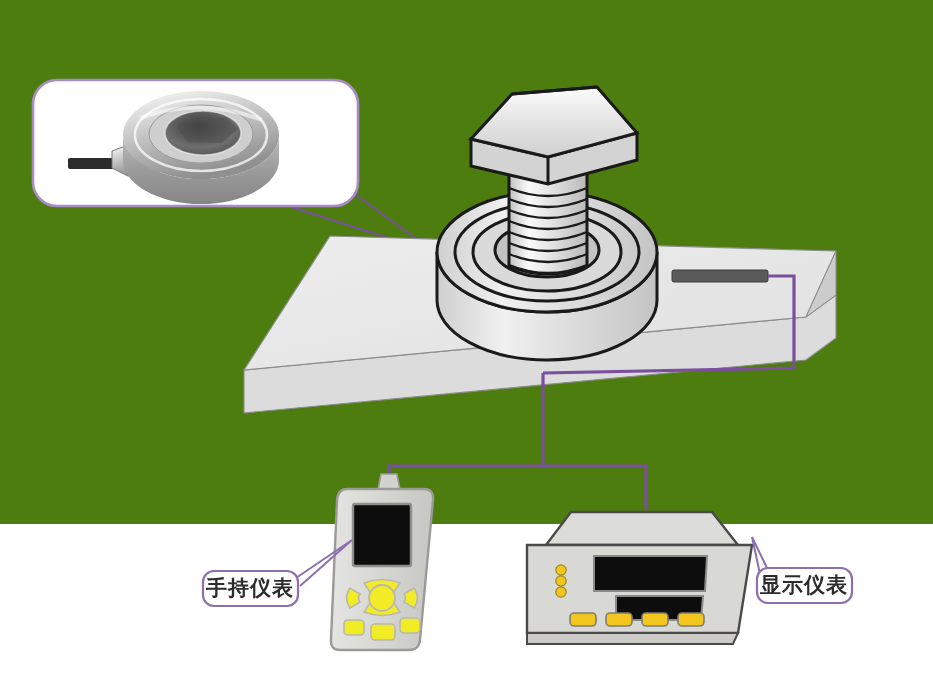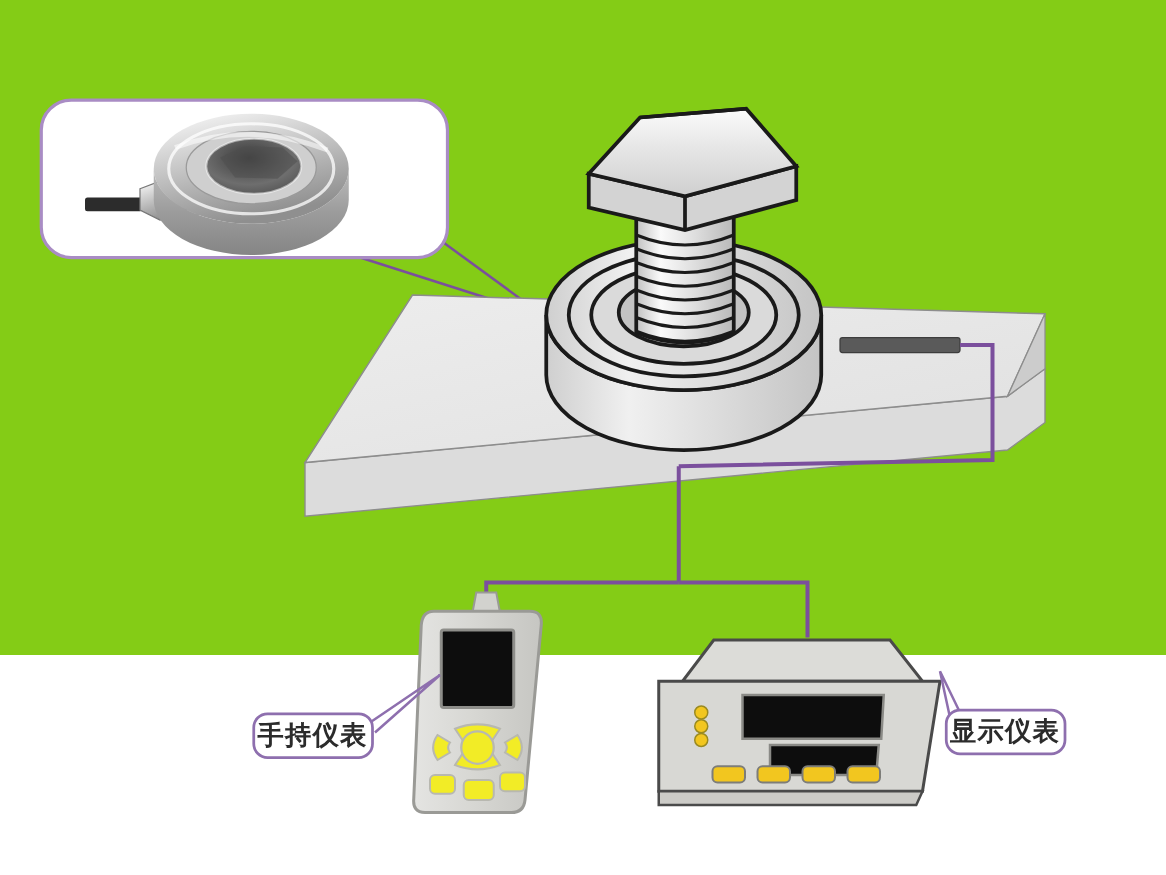--- a/index.html
+++ b/index.html
@@ -1,18 +1,18 @@
 <!DOCTYPE html>
 <html><head>
 <meta charset="utf-8">
 <style>
   html,body{margin:0;padding:0;background:#ffffff;}
   body{width:933px;height:700px;overflow:hidden;
        font-family:"DejaVu Sans","Liberation Sans",sans-serif;}
-  #stage{position:relative;width:933px;height:524px;background:#84cc16;}
+  #stage{position:relative;width:933px;height:524px;background:#4d7c0f;}
   svg.scene{position:absolute;left:0;top:0;width:933px;height:700px;}
   .lbl{font-family:"DejaVu Sans","Liberation Sans",sans-serif;
        font-size:21px;font-weight:700;fill:#2b2b2b;letter-spacing:1px;}
 </style>
 </head>
 <body>
 
 <div id="stage">
 <svg class="scene" viewBox="0 0 933 700">
   <defs>

